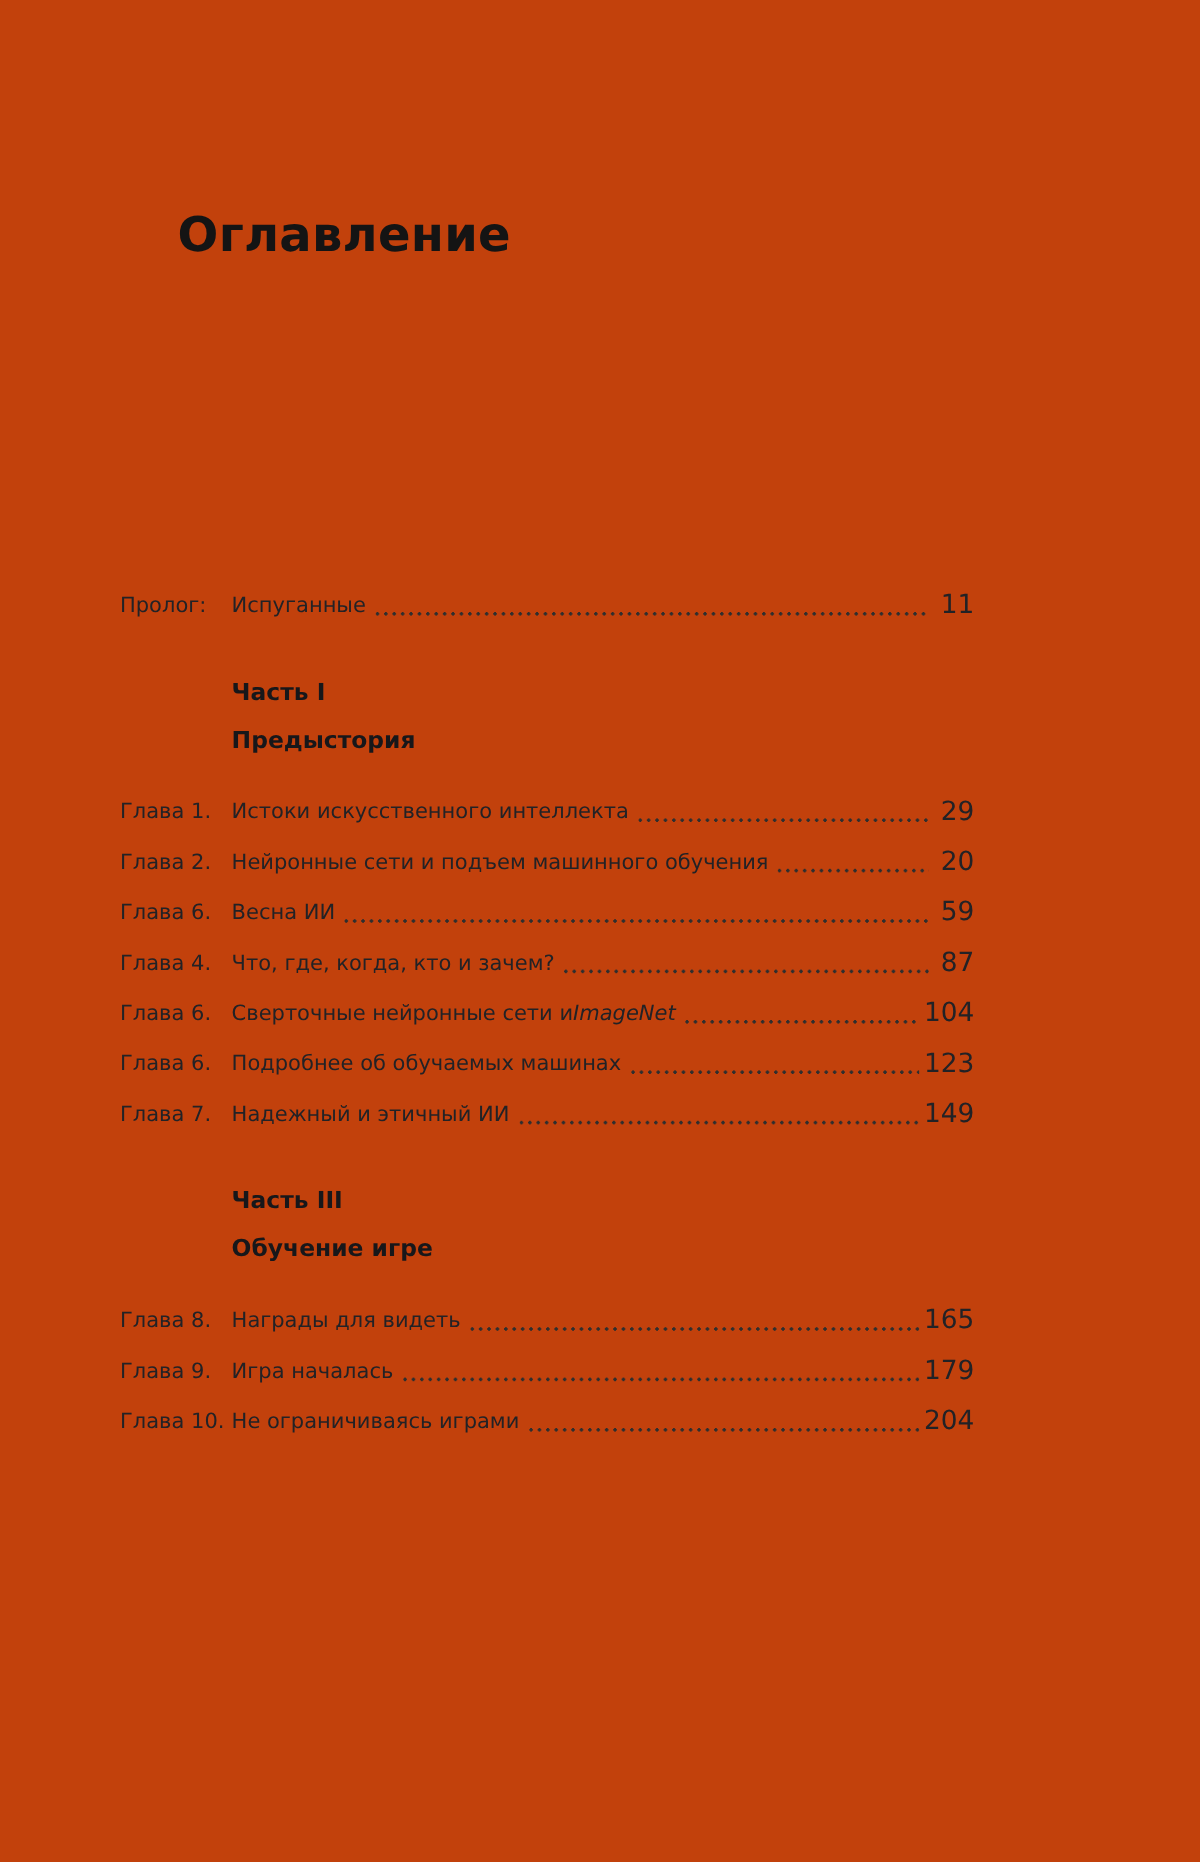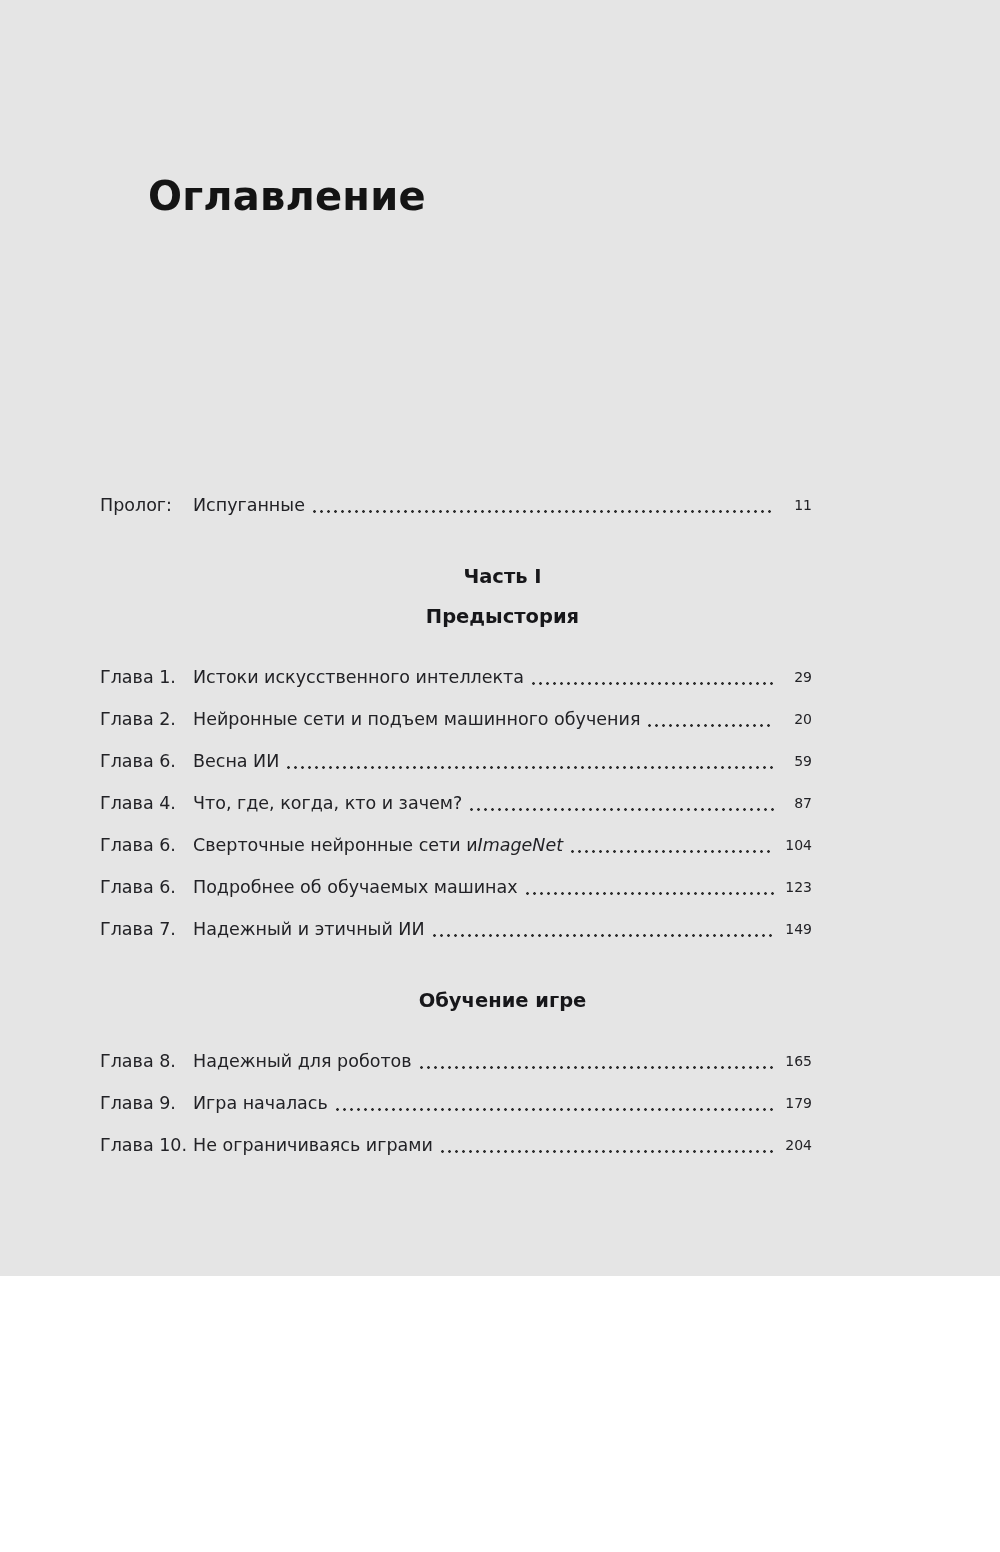--- a/index.html
+++ b/index.html
@@ -3,23 +3,23 @@
 <meta charset="utf-8">
 <style>
   html, body {
     margin: 0;
     padding: 0;
     background: #ffffff;
   }
   .page {
     position: relative;
     width: 1000px;
-    height: 1276px;
+    height: 1552px;
     margin: 0 auto;
-    background: #e5e5e5;
+    background: #c2410c;
     box-sizing: border-box;
     padding: 172px 188px 0 100px;
     font-family: "DejaVu Sans", "Liberation Sans", sans-serif;
     color: #1d1d1f;
   }
   h1.page-title {
     margin: 0 0 0 48px;
     font-size: 40px;
     line-height: 48px;
     font-weight: 700;
@@ -53,26 +53,25 @@
     margin: 0 4px 13px 8px;
     background-image: radial-gradient(circle at 1.5px 1.5px, #2e2e2e 1.25px, rgba(0,0,0,0) 1.5px);
     background-size: 7px 3px;
     background-repeat: repeat-x;
     background-position: left bottom;
   }
   .pagenum {
     flex: 0 0 auto;
     min-width: 34px;
     text-align: right;
-    font-size: 14px;
+    font-size: 22px;
     color: #222226;
   }
   .part {
     margin: 31px 0 19px 93px;
-    text-align: center;
   }
   .part-title, .part-subtitle {
     font-size: 19.5px;
     line-height: 40px;
     font-weight: 700;
     color: #17171a;
   }
 </style>
 </head>
 <body>
@@ -140,26 +139,27 @@
     </div>
 
     <div class="row">
       <span class="label">Глава 7.</span>
       <span class="title">Надежный и этичный ИИ</span>
       <span class="leader"></span>
       <span class="pagenum">149</span>
     </div>
 
     <div class="part">
+      <div class="part-title">Часть III</div>
       <div class="part-subtitle">Обучение игре</div>
     </div>
 
     <div class="row">
       <span class="label">Глава 8.</span>
-      <span class="title">Надежный для роботов</span>
+      <span class="title">Награды для видеть</span>
       <span class="leader"></span>
       <span class="pagenum">165</span>
     </div>
 
     <div class="row">
       <span class="label">Глава 9.</span>
       <span class="title">Игра началась</span>
       <span class="leader"></span>
       <span class="pagenum">179</span>
     </div>

